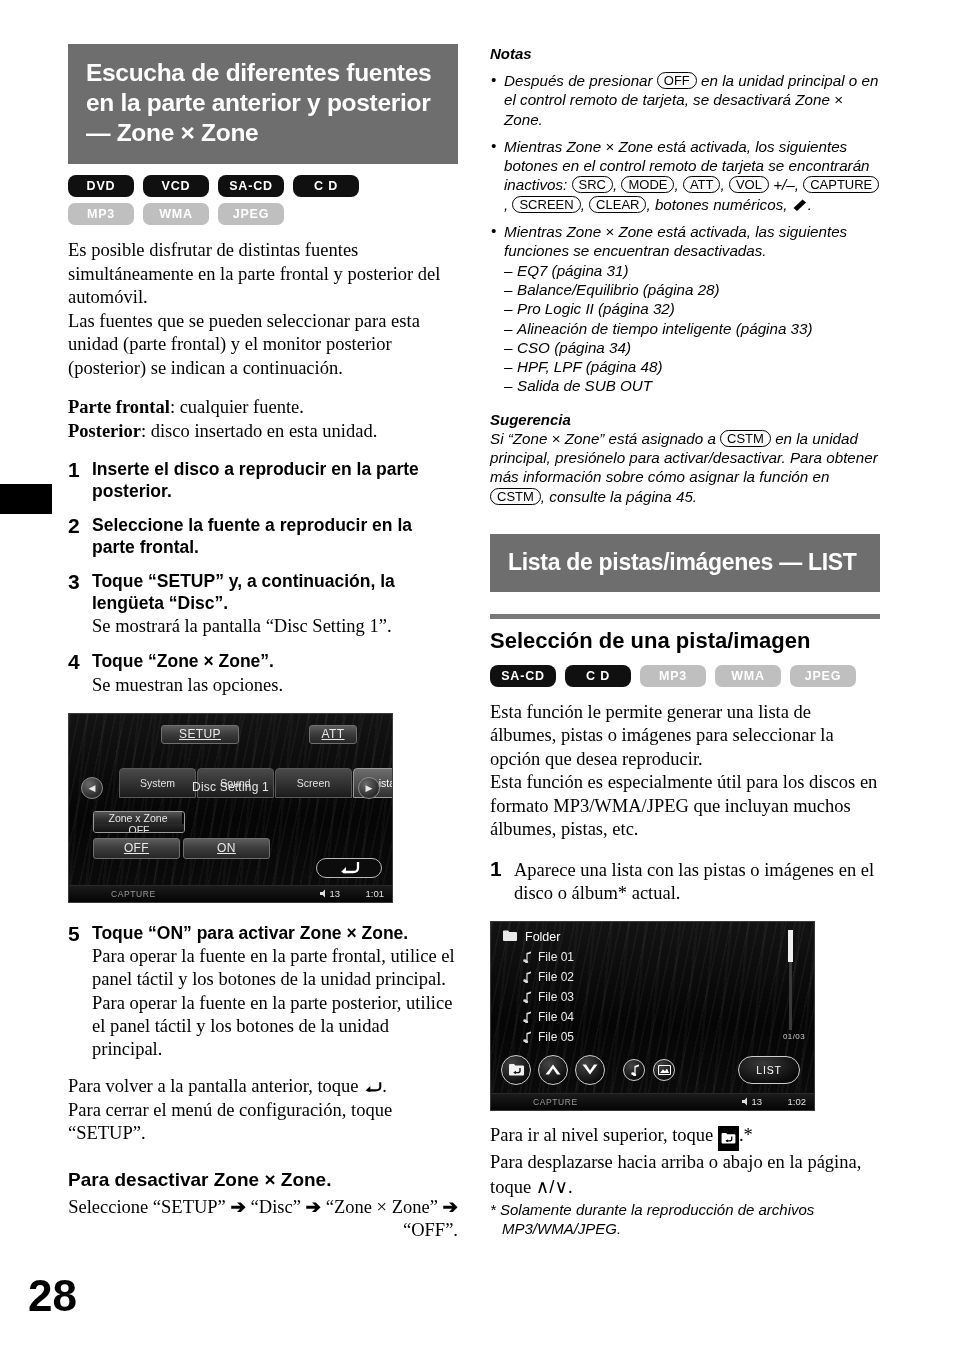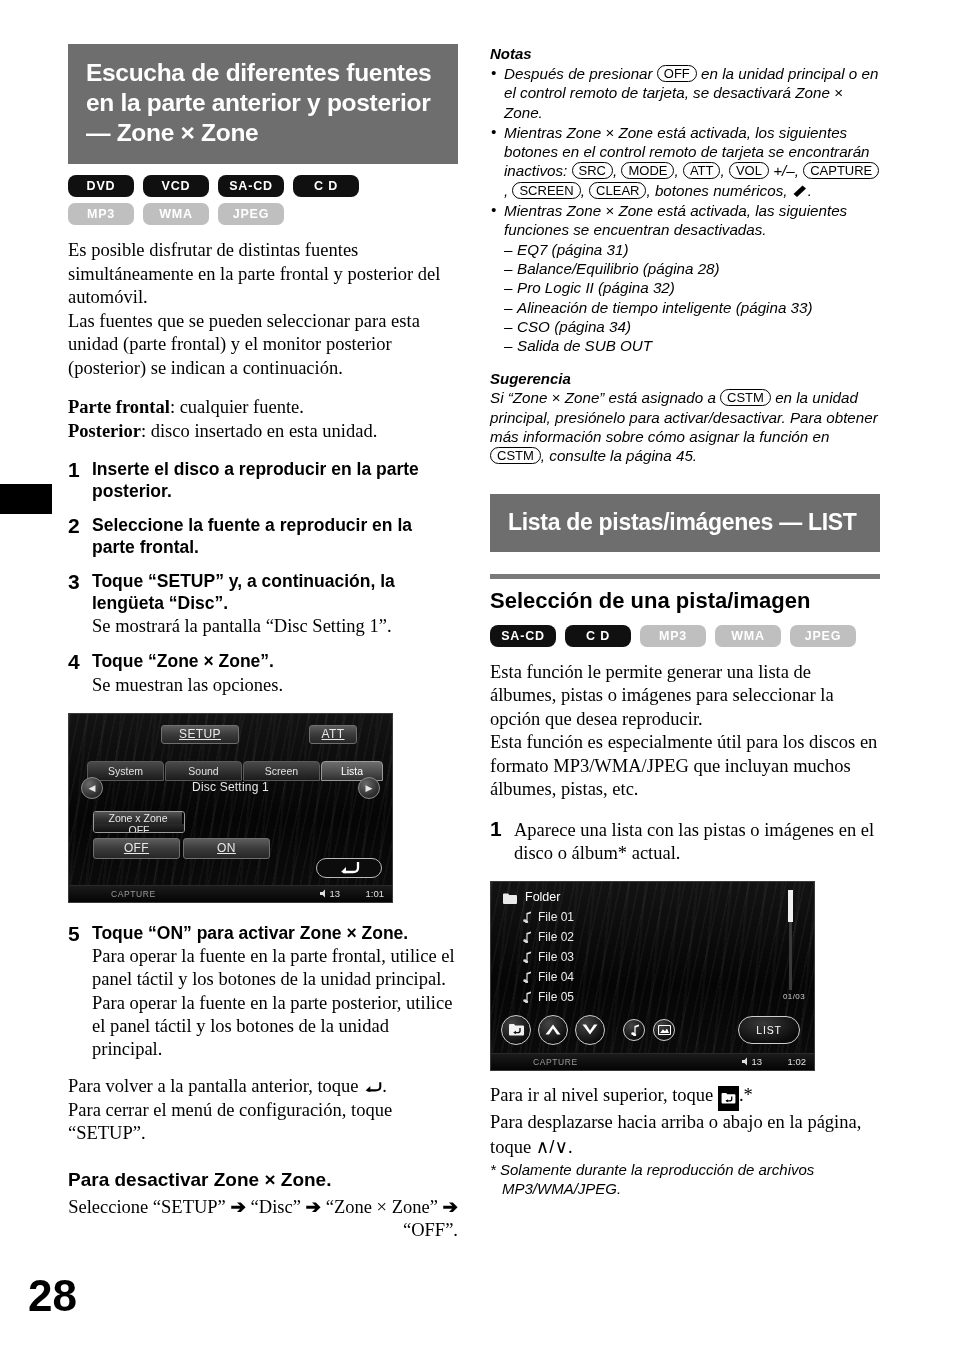--- a/index.html
+++ b/index.html
@@ -108,21 +108,21 @@
     line-height:19px;
   }
   .note-list { margin:0; padding:0; list-style:none; }
   .note-li {
     font-family:"Liberation Sans", sans-serif;
     font-style:italic;
     font-size:15.2px;
     line-height:19.3px;
     padding-left:14px;
     position:relative;
-    margin-top:1px;
+    margin-top:8px;
   }
   .note-li::before {
     content:"\2022";
     position:absolute; left:1px; top:-1px;
     font-size:15px;
   }
   .note-sublist { margin:0; padding:0; list-style:none; }
   .note-sub {
     font-family:"Liberation Sans", sans-serif;
     font-style:italic;
@@ -213,28 +213,28 @@
     border:1px solid #6f6f6f;
     border-radius:3px;
     color:#e9e9e9;
     font-size:12px;
     text-align:right;
     letter-spacing:0.4px;
     display:flex; align-items:center; justify-content:center;text-decoration:underline;
   }
   .tab {
     position:absolute;
-    top:47px;
-    height:20px;
+    top:54px;
+    height:30px;
     background:linear-gradient(180deg,#4a4a4a 0%,#2e2e2e 60%,#1c1c1c 100%);
     border:1px solid #5a5a5a;
     border-radius:4px 4px 0 0;
     color:#e2e2e2;
     font-size:10.5px;
-    display:flex; align-items:center; justify-content:center;
+    display:flex; align-items:center; justify-content:center;margin-left:32px;
   }
   .tab.active {
     background:linear-gradient(180deg,#6d6d6d 0%,#4b4b4b 60%,#2f2f2f 100%);
     border-color:#9a9a9a;
     color:#ffffff;
   }
   .screen-title {
     position:absolute;
     left:0; right:0; top:66px;
     text-align:center;
@@ -303,21 +303,21 @@
     left:30px;
     font-size:12px;
     color:#ededed;
     display:flex; align-items:center; gap:6px;
   }
   .folder-row {
     position:absolute;
     left:12px; top:8px;
     font-size:12.5px;
     color:#ffffff;
-    display:flex; align-items:flex-end; gap:8px;
+    display:flex; align-items:flex-start; gap:8px;
   }
   .scrollbar {
     position:absolute;
     right:22px; top:8px;
     width:3px; height:100px;
     background:#3a3a3a;
   }
   .scrollbar .thumb {
     position:absolute; left:-1px; top:0;
     width:5px; height:32px;
@@ -506,20 +506,21 @@
           </svg>.
       </li>
       <li class="note-li">
         <span>Mientras Zone × Zone está activada, las siguientes funciones se encuentran desactivadas.</span>
         <ul class="note-sublist">
           <li class="note-sub">EQ7 (página 31)</li>
           <li class="note-sub">Balance/Equilibrio (página 28)</li>
           <li class="note-sub">Pro Logic II (página 32)</li>
           <li class="note-sub">Alineación de tiempo inteligente (página 33)</li>
           <li class="note-sub">CSO (página 34)</li>
+          <li class="note-sub">HPF, LPF (página 48)</li>
           <li class="note-sub">Salida de SUB OUT</li>
         </ul>
       </li>
     </ul>
 
     <div class="note-title" style="margin-top:14px;">Sugerencia</div>
     <div class="tip-body">
       <span>Si “Zone × Zone” está asignado a </span><span class="key">CSTM</span><span> en la unidad principal, presiónelo para activar/desactivar. Para obtener más información sobre cómo asignar la función en </span><span class="key">CSTM</span><span>, consulte la página 45.</span>
     </div>
 

